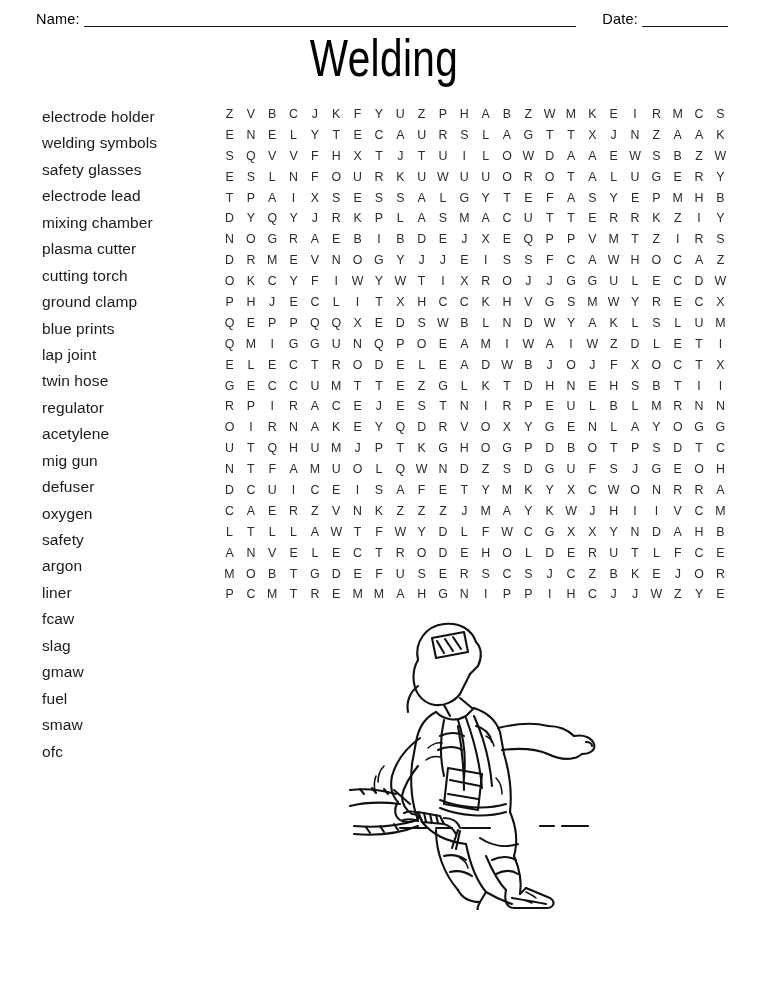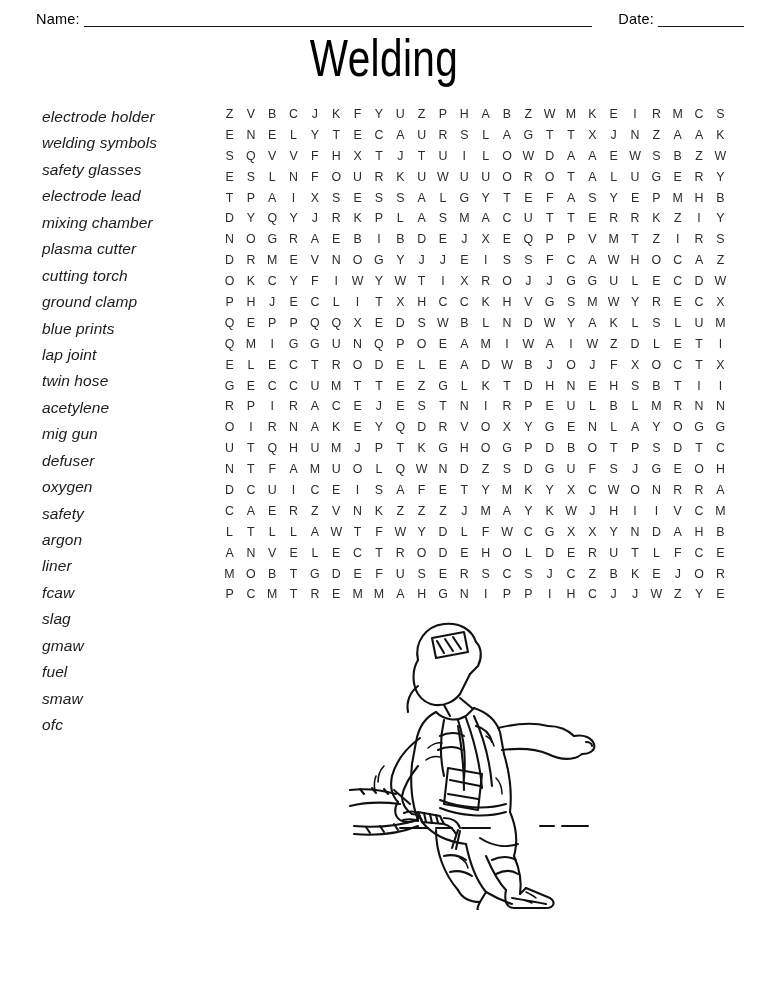--- a/index.html
+++ b/index.html
@@ -19,21 +19,21 @@
 
   
   .name-date-row {
     position: absolute;
     left: 0;
     top: 0;
     width: 768px;
     height: 28px;
     display: flex;
     align-items: flex-end;
-    padding: 0 24px 0 36px;
+    padding: 0 40px 0 36px;
     box-sizing: border-box;
     font-family: "Liberation Sans", sans-serif;
     font-size: 14.5px;
     letter-spacing: 0.2px;
   }
   .nd-label { white-space: nowrap; padding-bottom: 1px; }
   .nd-rule {
     border-bottom: 1px solid #1a1a1a;
     height: 13px;
     margin: 0 0 1px 4px;
@@ -63,21 +63,20 @@
   .word-list {
     position: absolute;
     left: 42px;
     top: 104px;
     width: 176px;
     font-family: "Liberation Sans", sans-serif;
     font-size: 15.5px;
     line-height: 26.45px;
     color: #1b1b1b;
     letter-spacing: 0.1px;
-    font-style: italic;
   }
   .word-list .word {
     white-space: nowrap;
     height: 26.45px;
   }
 
   
   .grid {
     position: absolute;
     left: 219px;
@@ -124,20 +123,21 @@
     <div class="word">welding symbols</div>
     <div class="word">safety glasses</div>
     <div class="word">electrode lead</div>
     <div class="word">mixing chamber</div>
     <div class="word">plasma cutter</div>
     <div class="word">cutting torch</div>
     <div class="word">ground clamp</div>
     <div class="word">blue prints</div>
     <div class="word">lap joint</div>
     <div class="word">twin hose</div>
+    <div class="word">regulator</div>
     <div class="word">acetylene</div>
     <div class="word">mig gun</div>
     <div class="word">defuser</div>
     <div class="word">oxygen</div>
     <div class="word">safety</div>
     <div class="word">argon</div>
     <div class="word">liner</div>
     <div class="word">fcaw</div>
     <div class="word">slag</div>
     <div class="word">gmaw</div>

